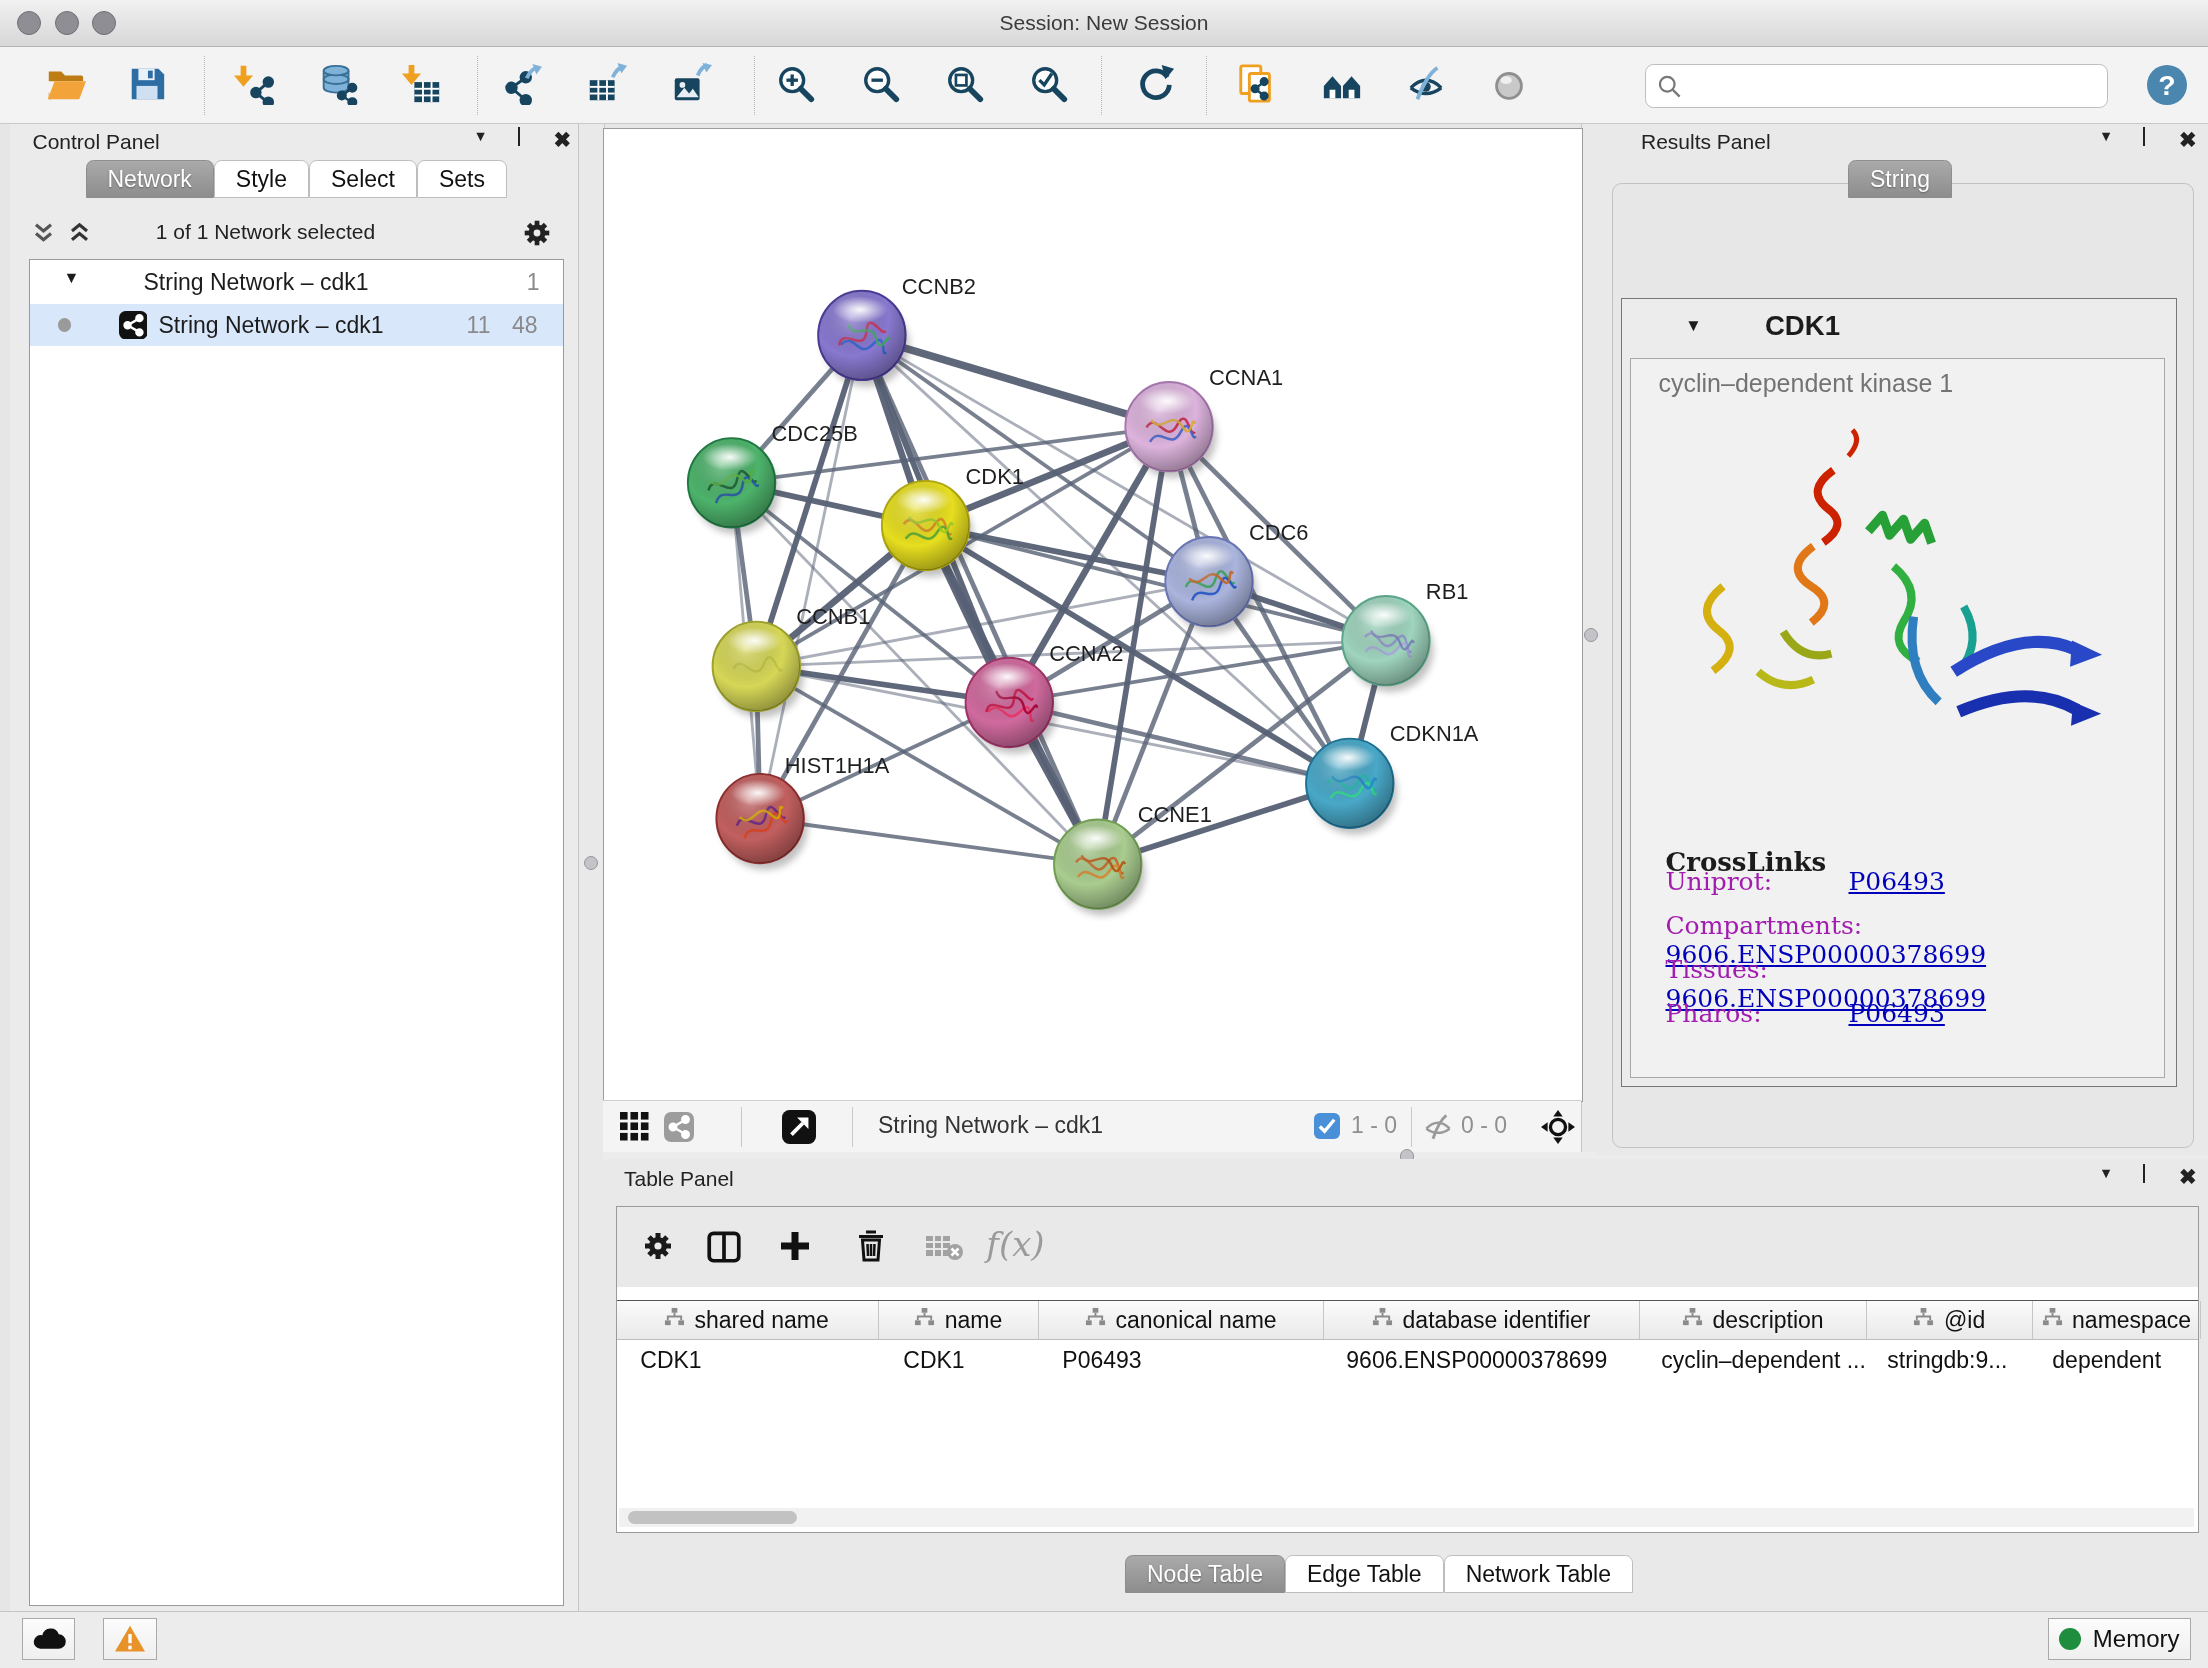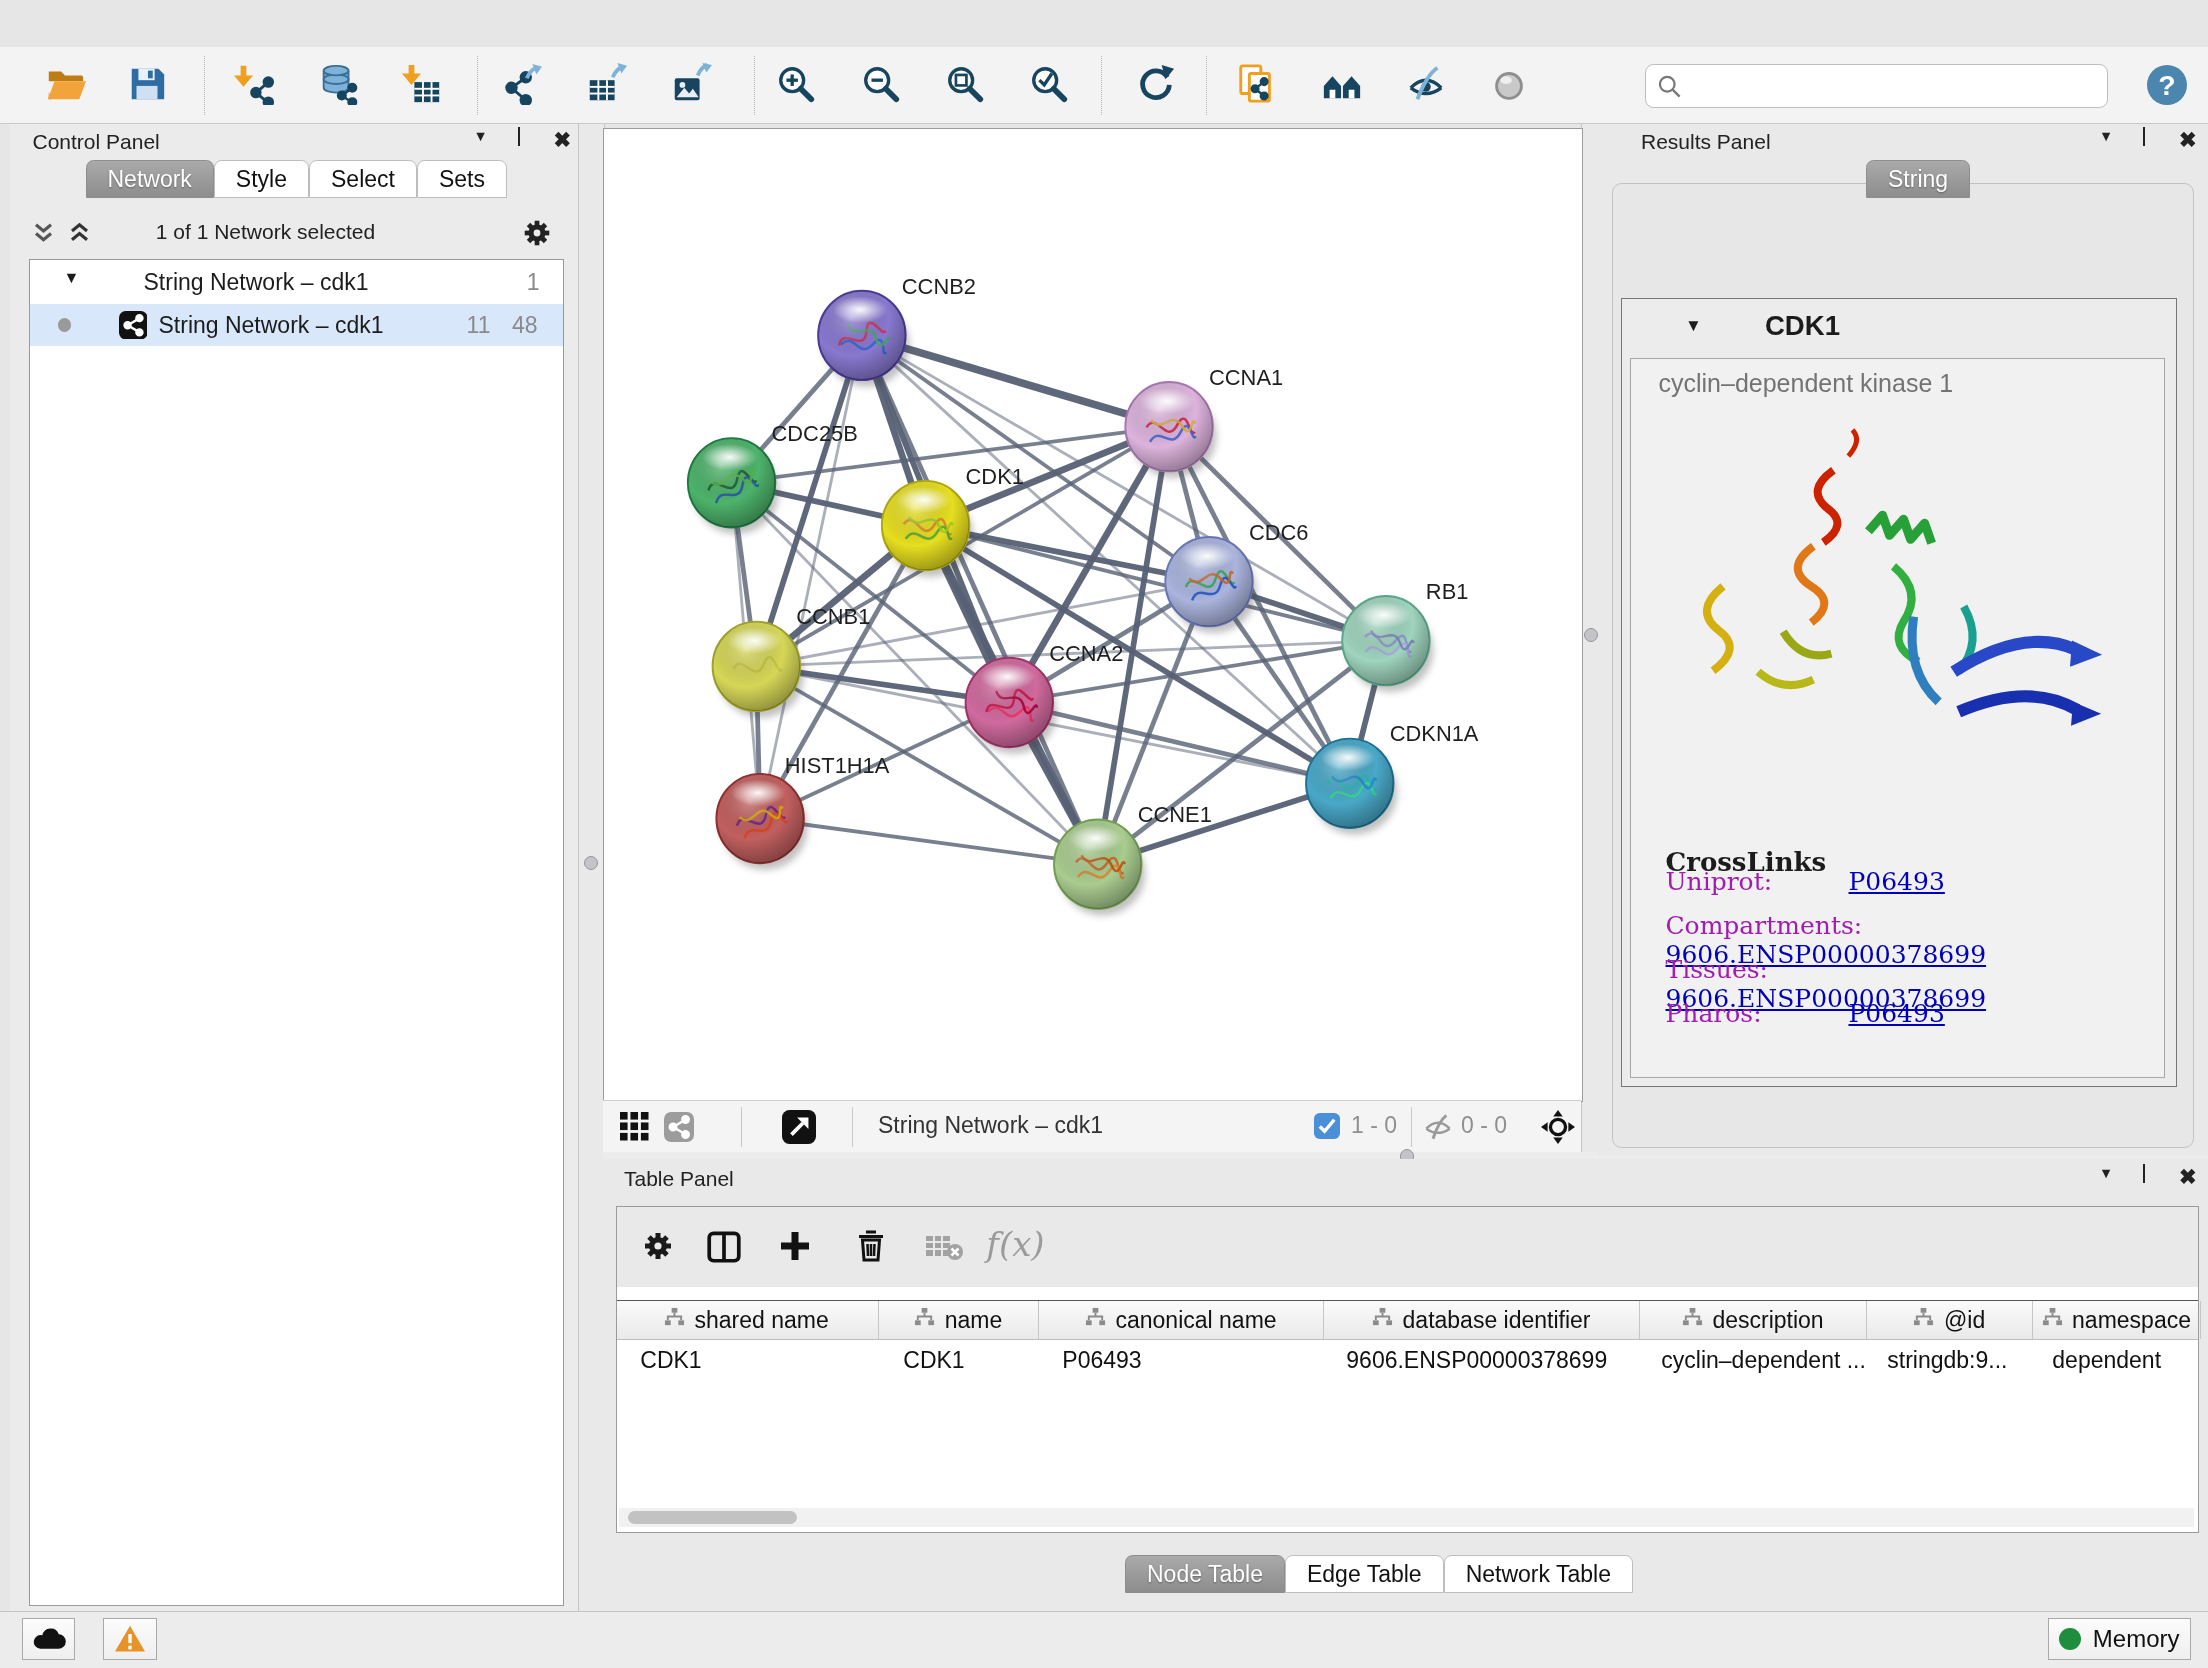--- a/index.html
+++ b/index.html
@@ -65,21 +65,21 @@
     border-top:1px solid #cfcfcf;border-bottom:1px solid #cfcfcf;}
   .ntsep{position:absolute;top:5.7px;height:40px;border-left:1px solid #c9c9c9;}
   #nt-title{position:absolute;left:275px;top:11.4px;font-size:23px;color:#333;}
   #nt-sel-count,#nt-hid-count{position:absolute;top:11.4px;font-size:23px;color:#8f8f8f;}
   #nt-checkbox{position:absolute;left:711px;top:12.4px;width:26px;height:26px;border-radius:5.7px;
     background:#4a90d9;}
   #hsplit{left:603px;top:1152px;width:1605px;height:7.6px;background:#ececec;}
 
   
   #results-panel{left:1598px;top:124px;width:611px;height:1031px;background:#e9e9e9;}
-  #rp-tab{position:absolute;left:268px;top:36px;z-index:3;}
+  #rp-tab{position:absolute;left:250px;top:36px;z-index:3;}
   #rp-box{position:absolute;left:14.3px;top:59px;width:580px;height:963px;background:#e7e7e7;
     border:1px solid #c2c2c2;border-radius:9.5px;}
   #rp-btnbox{position:absolute;left:7.6px;top:33px;width:559px;height:74px;border:1.9px solid #8a8a8a;background:#ededed;}
   .rp-btn{position:absolute;top:17px;height:40px;background:#fff;border:1px solid #b3b3b3;
     border-radius:6.7px;font-size:24px;text-align:center;line-height:40px;color:#111;}
   #cdk1-box{position:absolute;left:7.6px;top:114px;width:554px;height:787px;border:1.9px solid #777;background:#ececec;}
   #cdk1-head{position:absolute;left:0;top:0;width:100%;height:55px;}
   #cdk1-caret{position:absolute;left:63px;top:17px;font-size:17px;}
   #cdk1-name{position:absolute;left:143px;top:11.4px;font-size:27.6px;font-weight:bold;}
   #cdk1-inner{position:absolute;left:8.6px;top:59px;width:533px;height:718px;background:#f1f1f1;border:1px solid #a8a8a8;}
@@ -114,20 +114,26 @@
   .sb-btn{position:absolute;top:5.7px;height:40px;background:linear-gradient(#fcfcfc,#efefef);
     border:1.9px solid #a9a9a9;display:flex;align-items:center;justify-content:center;}
   #memory-btn{left:2048px;width:141px;gap:11.4px;font-size:24px;color:#111;}
   #mem-dot{width:22px;height:22px;border-radius:50%;background:#1e8e3e;}
 </style>
 </head>
 <body>
 
 <div id="app">
 
+  <div id="titlebar" class="abs">
+    <div class="tlight" style="left:17px"></div>
+    <div class="tlight" style="left:55px"></div>
+    <div class="tlight" style="left:92px"></div>
+    <div id="win-title">Session: New Session</div>
+  </div>
 
   <div id="toolbar" class="abs">
     <div class="tbi" style="left:44px">
       <svg viewBox="0 0 44 44">
           <path d="M5 9h13l4 4h17a2 2 0 0 1 2 2v4H5z" fill="#bd7d14"></path>
           <path d="M5 9v29h2l-2-8z" fill="#bd7d14"></path>
           <path d="M4 38l7-19h33l-7 19z" fill="#f2a43b"></path>
         </svg>
     </div>
     <div class="tbi" style="left:126px">

